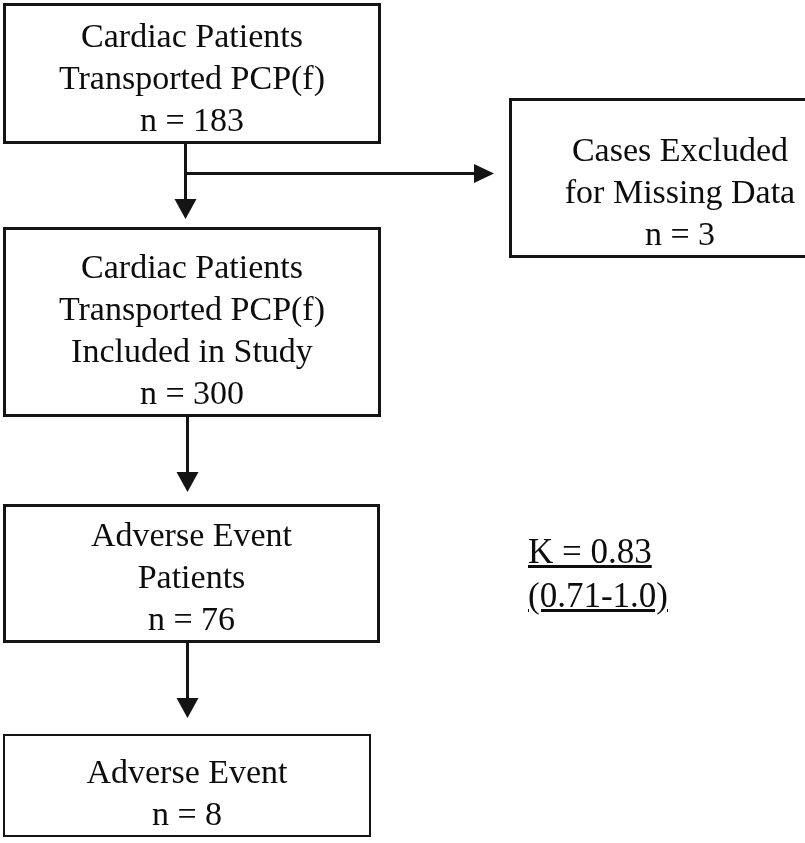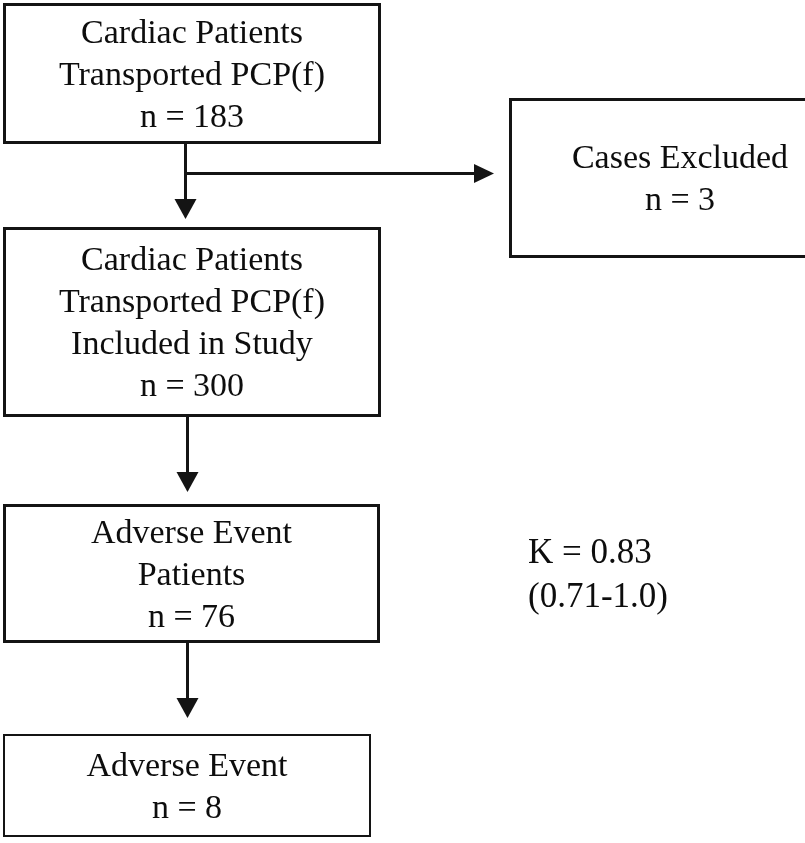--- a/index.html
+++ b/index.html
@@ -33,41 +33,42 @@
     display:block;
   }
   .flow-box{
     position:absolute;
     box-sizing:border-box;
     border:3px solid var(--border-color);
     background:var(--bg-color);
     display:flex;
     flex-direction:column;
     align-items:center;
-    justify-content:center;
+    justify-content:flex-end;
     text-align:center;
     font-size:34px;
     line-height:42px;
   }
   .flow-box span{
     display:block;
     white-space:nowrap;
   }
   #box-transported{ left:3px;  top:3px;   width:378px; height:141px; }
   #box-excluded   { left:509px;top:98px;  width:342px; height:160px; }
   #box-included   { left:3px;  top:227px; width:378px; height:190px; }
   #box-triggers   { left:3px;  top:504px; width:377px; height:139px; }
   #box-adverse    { left:3px;  top:734px; width:368px; height:103px; border-width:2.5px; }
   .kappa-note{
     position:absolute;
     left:528px;
     top:530px;
     font-size:35px;
     line-height:44px;
     text-align:left;
+    text-decoration:underline;
   }
   .kappa-note span{ display:block; white-space:nowrap; }
   .stroke{ stroke:var(--border-color); stroke-width:3; fill:none; }
   .head{ fill:var(--border-color); stroke:none; }
 </style>
 </head>
 <body>
 
 <div class="stage">
 
@@ -87,20 +88,21 @@
   </svg>
 
   <div class="flow-box" id="box-transported">
     <span>Cardiac Patients</span>
     <span>Transported PCP(f)</span>
     <span>n = 183</span>
   </div>
 
   <div class="flow-box" id="box-excluded">
     <span>Cases Excluded</span>
+    <span>for Missing Data</span>
     <span>n = 3</span>
   </div>
 
   <div class="flow-box" id="box-included">
     <span>Cardiac Patients</span>
     <span>Transported PCP(f)</span>
     <span>Included in Study</span>
     <span>n = 300</span>
   </div>
 

